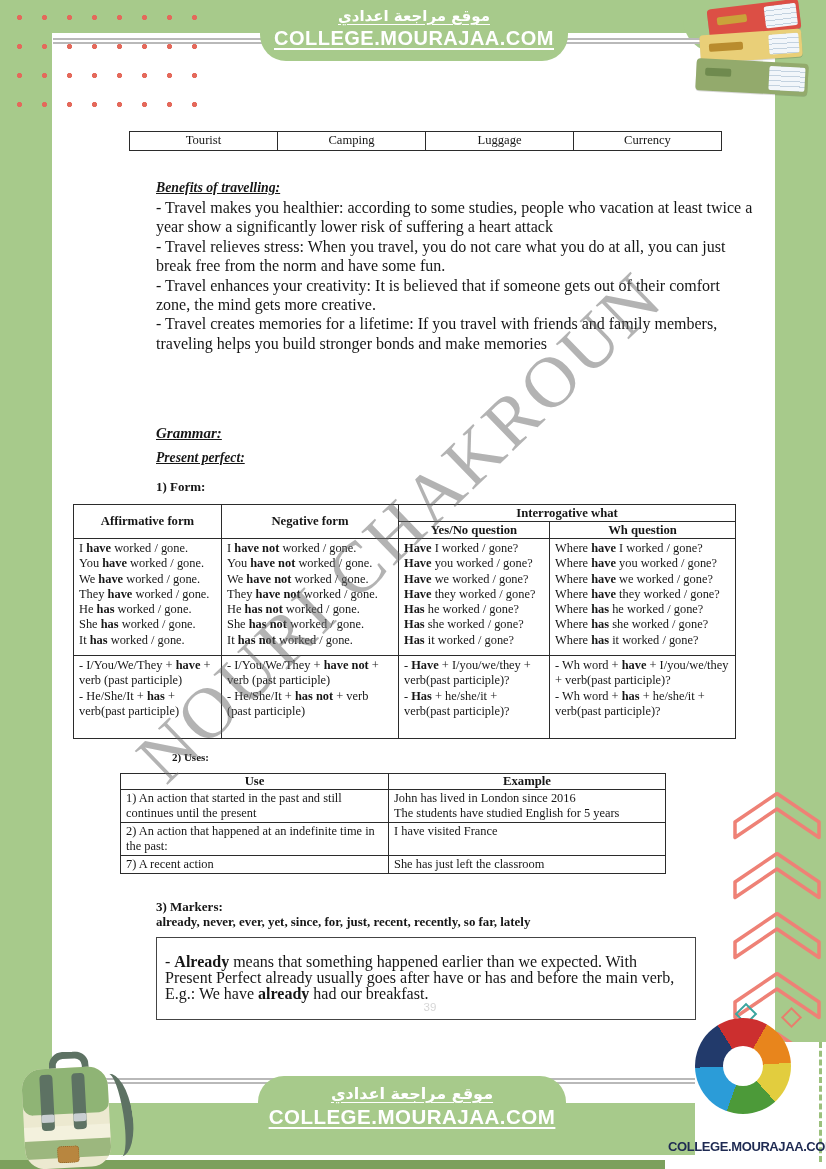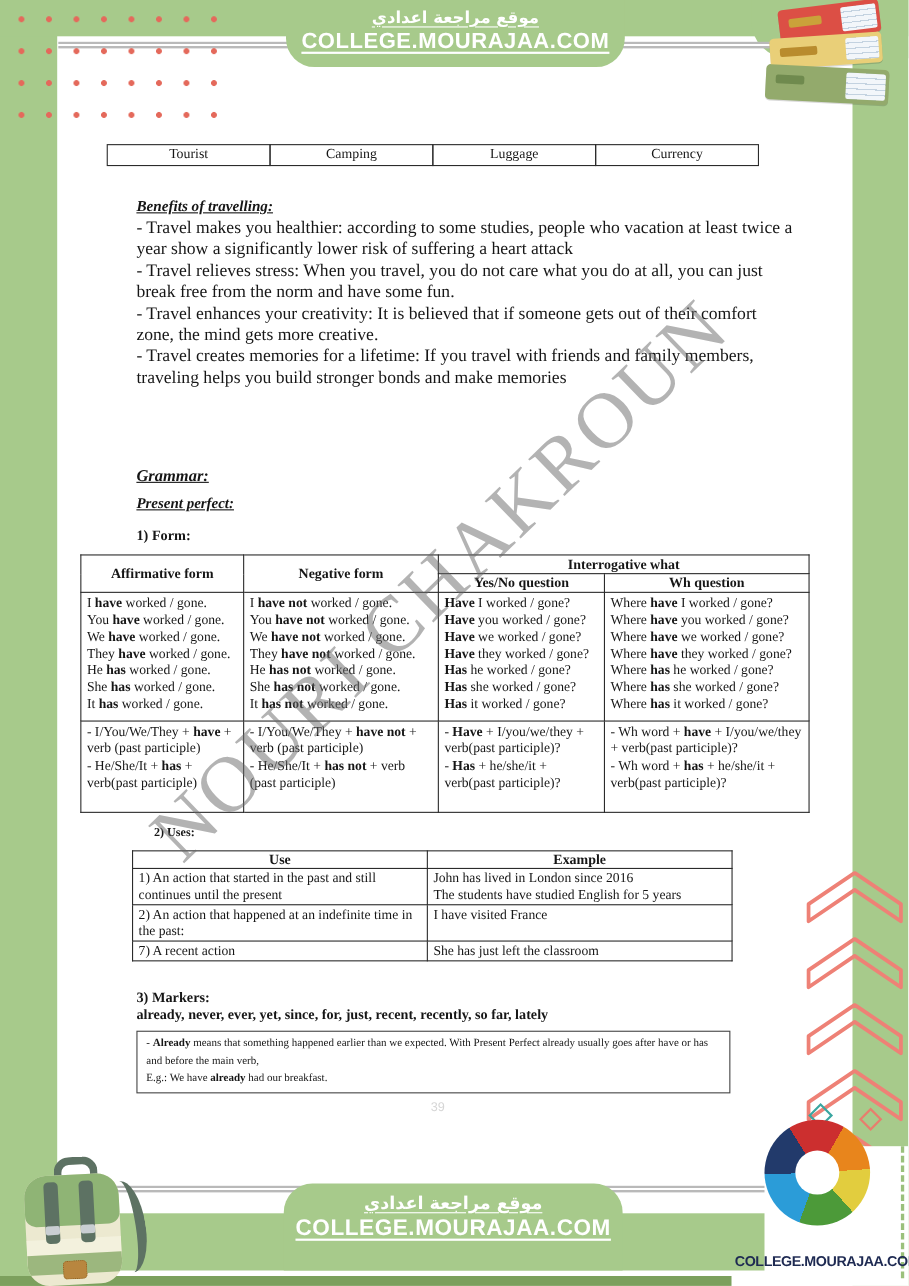--- a/index.html
+++ b/index.html
@@ -33,21 +33,21 @@
         background:repeating-linear-gradient(#f2f6fa 0 4px,#c3d2e0 4px 5px);}
   .book .label{position:absolute;left:9px;top:9px;height:8px;border-radius:2px;}
   .book-red{left:20px;top:0;width:92px;height:30px;background:#dc4f45;transform:rotate(-7deg);}
   .book-red .pages{width:32px;} .book-red .label{width:30px;background:#caa23a;}
   .book-yellow{left:12px;top:28px;width:102px;height:28px;background:#e9cf78;transform:rotate(-4deg);}
   .book-yellow .pages{width:30px;} .book-yellow .label{width:34px;background:#b98c2e;}
   .book-green{left:8px;top:57px;width:112px;height:32px;background:#93aa6c;transform:rotate(3deg);}
   .book-green .pages{width:36px;} .book-green .label{width:26px;background:#6f8a4e;}
 
   
-  .abs{position:absolute;}
+  .abs{position:absolute;margin-left:32px;}
   .head-u{font-weight:bold;font-style:italic;text-decoration:underline;}
   .head-i{font-weight:bold;}
 
   .vocab{left:97px;top:131px;width:593px;display:flex;font-size:12.6px;z-index:4;}
   .vocab>div{flex:1;border:1.3px solid #2b2b2b;margin-left:-1px;text-align:center;line-height:17.5px;height:18px;}
   .vocab>div:first-child{margin-left:0;}
 
   .benefits-title{left:124px;top:180px;font-size:13.8px;z-index:4;}
   .benefits{left:124px;top:198px;width:599px;font-size:16px;line-height:19.4px;z-index:4;}
 
@@ -63,22 +63,22 @@
   th{font-size:12.7px;padding:0 2px;}
   td{font-size:12.4px;line-height:15.3px;padding:2px 5px;vertical-align:top;white-space:pre-line;}
   .form-table{left:73px;top:504px;width:662px;}
   .form-table th{height:16px;}
   .form-table .r-conj td{height:112px;}
   .form-table .r-rule td{height:78px;}
   .uses-table{left:120px;top:773px;width:545px;}
   .uses-table th{height:15px;}
   .uses-table td{line-height:14.9px;padding:1px 5px;}
 
-  .already-box{left:124px;top:937px;width:522px;border:1.5px solid #444;padding:3px 8px;
-        font-size:10px;line-height:16.2px;white-space:pre-line;z-index:4;background:transparent;}
+  .already-box{left:124px;top:937px;width:522px;border:1.5px solid #444;padding:16px 8px;
+        font-size:16px;line-height:16.2px;white-space:pre-line;z-index:4;background:transparent;}
 
   .page-number{left:380px;top:1001px;width:36px;text-align:center;color:#d6d6d6;
         font-family:"Liberation Sans",sans-serif;font-size:11.5px;z-index:4;}
 
   
   .watermark{position:absolute;left:55px;top:255px;width:690px;height:545px;display:flex;
         align-items:center;justify-content:center;pointer-events:none;z-index:6;}
   .watermark span{transform:rotate(-44deg);font-size:72px;letter-spacing:3px;white-space:nowrap;
         color:rgba(103,103,103,0.5);font-family:"Liberation Serif",serif;}
 

